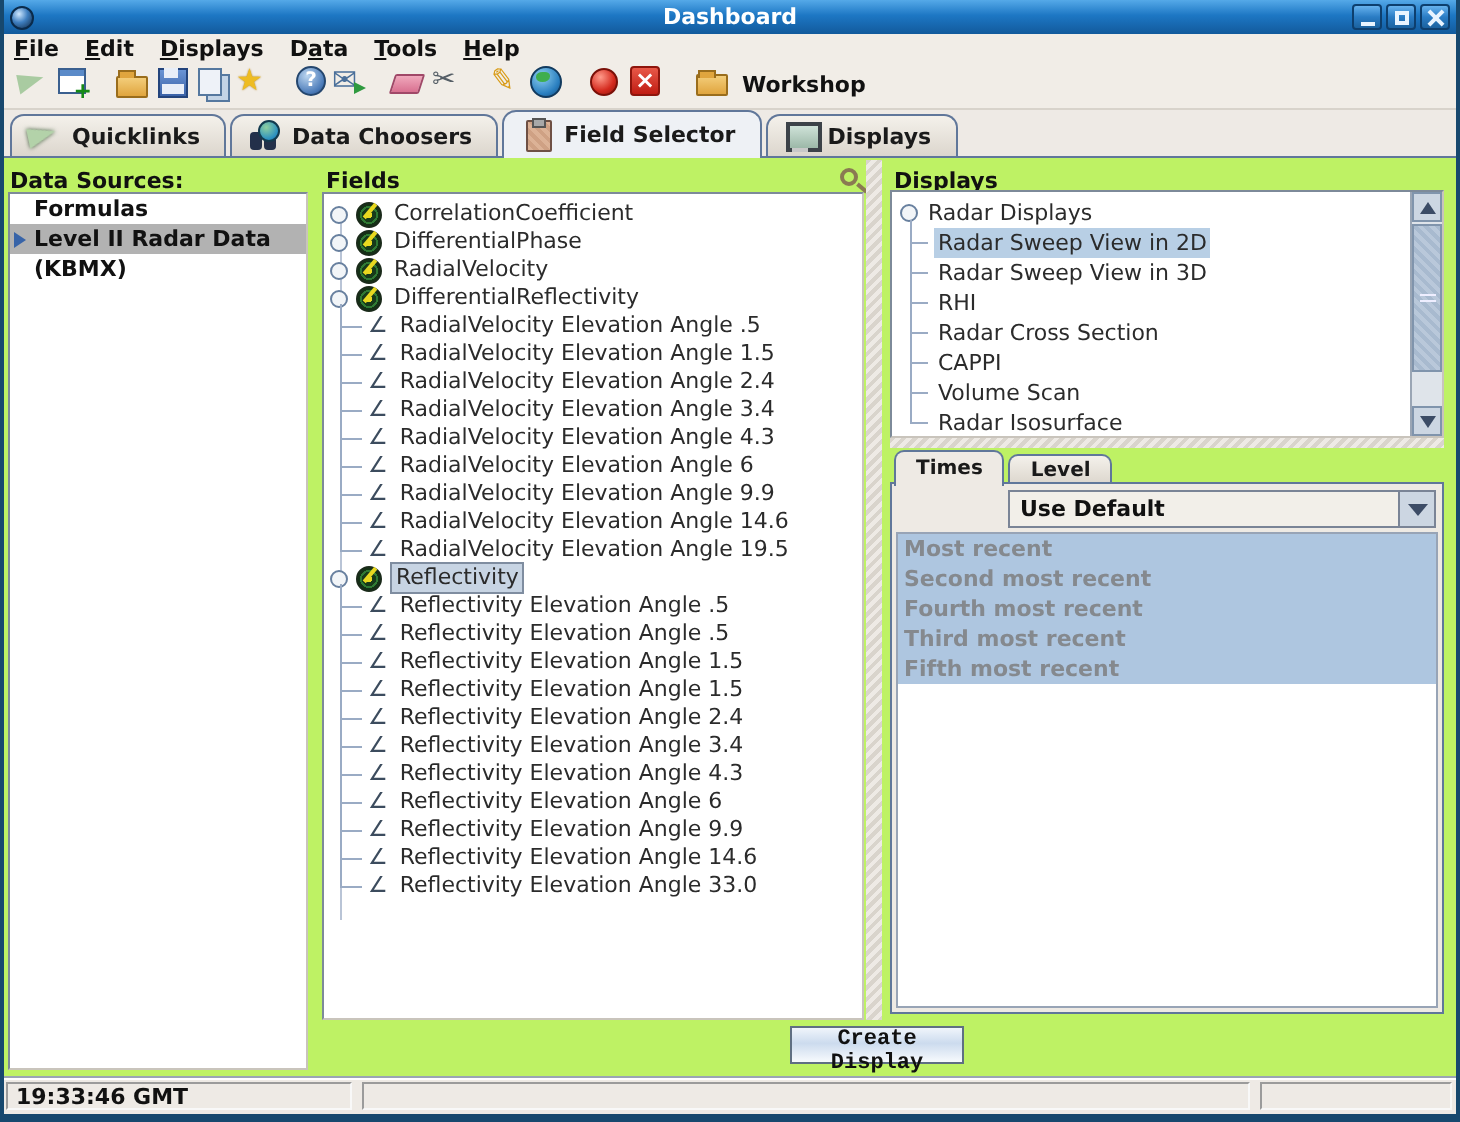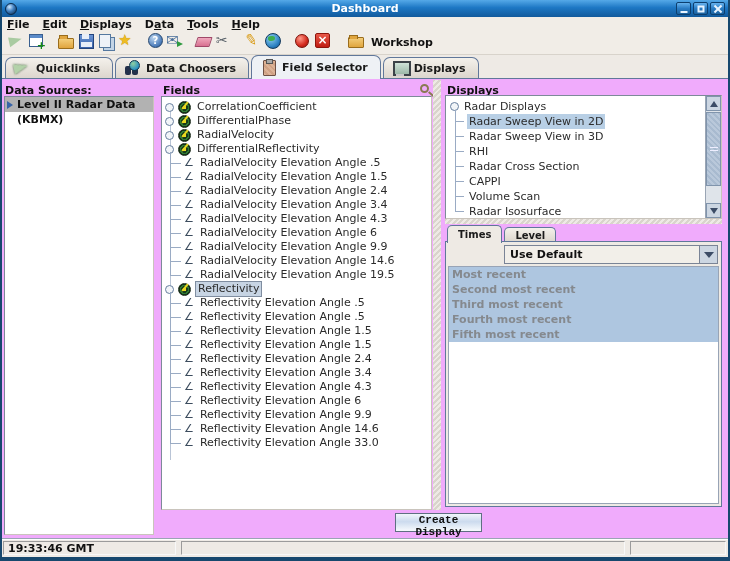--- a/index.html
+++ b/index.html
@@ -1,18 +1,18 @@
 <!DOCTYPE html>
 <html><head>
 <meta charset="utf-8">
 <style>
   * { margin:0; padding:0; box-sizing:border-box; }
   body { font-family:"DejaVu Sans","Liberation Sans",sans-serif; }
   #frame { position:relative; width:730px; height:561px; background:#17486e; overflow:hidden; }
-  #app { position:absolute; left:2px; top:0; width:726px; height:557px; background:#f0abfc;padding-left:17px; }
+  #app { position:absolute; left:2px; top:0; width:726px; height:557px; background:#bef264;padding-left:17px; }
 
   
   #titlebar { position:absolute; left:0; right:0; top:0; height:17px;
     background:linear-gradient(#55a9e8,#1d77c4 45%,#125a9c); display:flex; align-items:center; padding:0 3px; }
   .win-icon { width:12px; height:12px; border-radius:50%;
     background:radial-gradient(circle at 35% 30%, #cfe8ff, #3f7fc0 45%, #132f4e 95%); border:1px solid #0a2a4a; }
   #title-text { position:absolute; left:0; right:0; text-align:center; color:#fff; font-size:11px; font-weight:bold; }
   .winbtns { margin-left:auto; display:flex; gap:2px; z-index:2; }
   .wbtn { width:15px; height:13px; border:1px solid #0d3f6e; border-radius:2px;
     background:linear-gradient(#66b2ee,#2a7cc4 50%,#1b629f); position:relative; }
@@ -237,20 +237,21 @@
           <span class="tab-label">Displays</span>
         </div>
       </div>
 
     <div class="phead" id="ds-header">Data Sources:</div>
     <div class="phead" id="fields-header">Fields</div>
     <span class="mini-mag"></span>
     <div class="phead" id="disp-header">Displays</div>
 
     <div class="wbox" id="ds-box">
+        <div class="ds-row">Formulas</div>
         <div class="ds-row selected"><span class="ds-arrow"></span>Level II Radar Data (KBMX)</div>
       </div>
 
     <div class="wbox" id="fields-box">
       <div class="tree" id="fields-tree">
           <div class="trow">
             <span class="handle"></span>
             <span class="param-icon"></span>
             <span class="tlabel">CorrelationCoefficient</span>
           </div>
@@ -410,22 +411,22 @@
     <div id="times-panel">
       <div id="combo">
         <span>Use Default</span>
         <span class="combo-arrow">
             <i></i>
           </span>
       </div>
       <div id="times-list">
           <div class="time-row">Most recent</div>
           <div class="time-row">Second most recent</div>
+          <div class="time-row">Fourth most recent</div>
           <div class="time-row">Third most recent</div>
-          <div class="time-row">Fourth most recent</div>
           <div class="time-row">Fifth most recent</div>
         </div>
     </div>
 
     <button id="create-btn">Create Display</button>
 
     <div id="statusbar">
       <span class="scell" id="st-time">19:33:46 GMT</span>
       <span class="scell" id="st-mid"></span>
       <span class="scell" id="st-right"></span>

